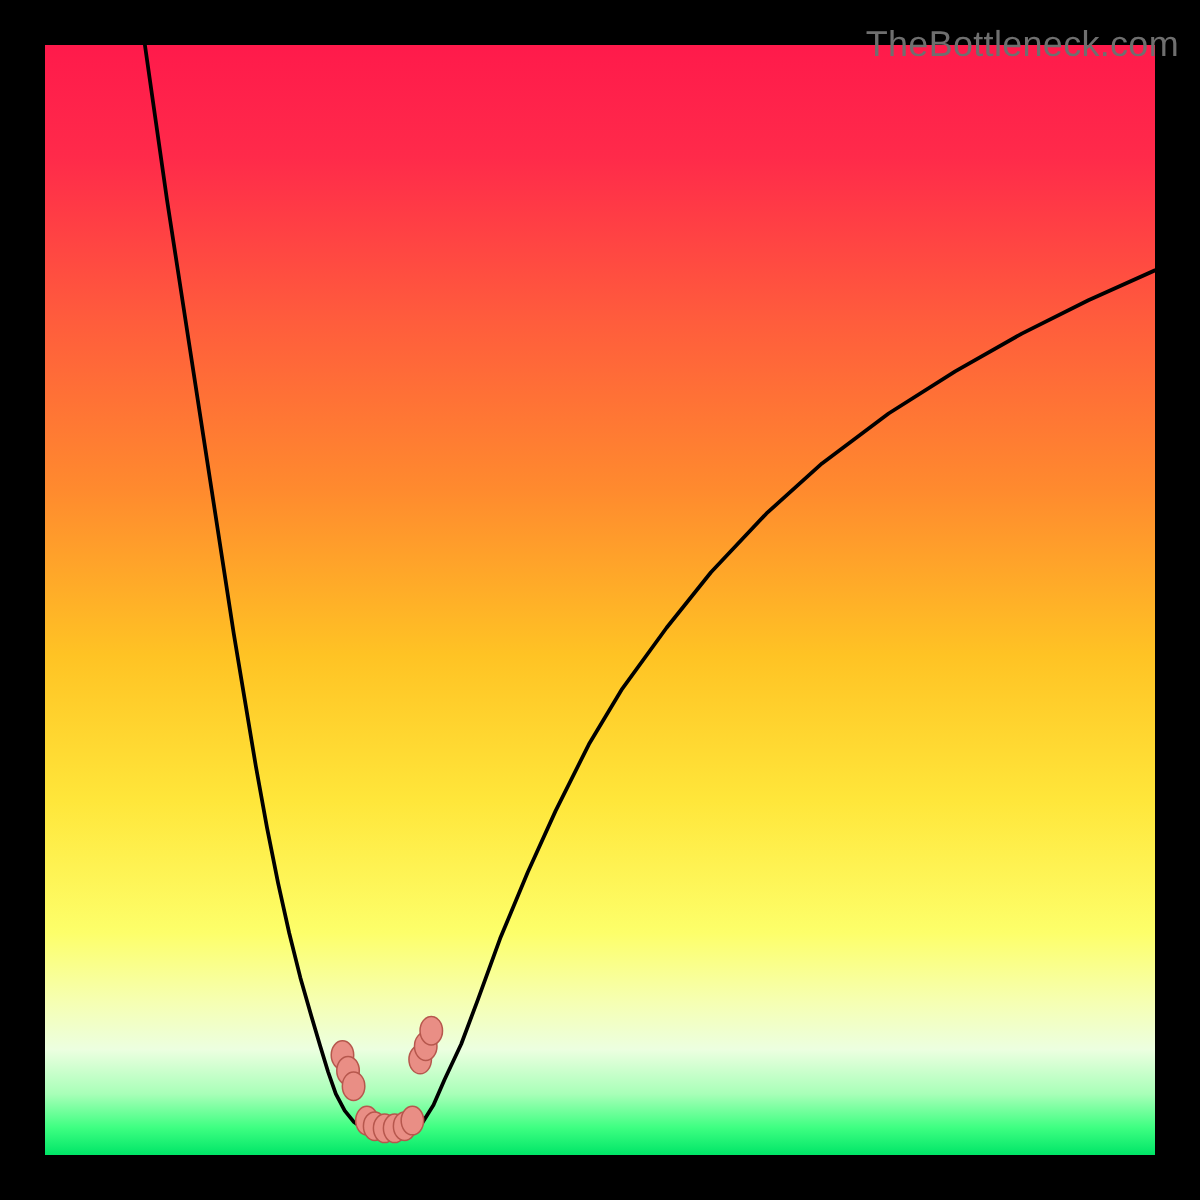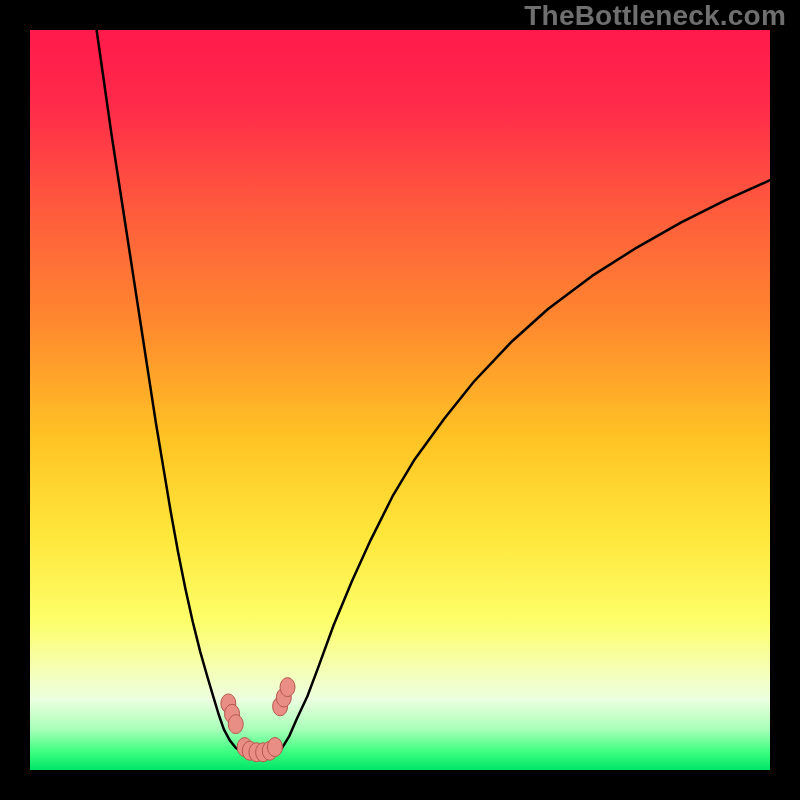--- a/index.html
+++ b/index.html
@@ -12,25 +12,25 @@
     font-family: Arial, Helvetica, sans-serif;
   }
   .frame {
     position: absolute;
     left: 0; top: 0;
     width: 800px; height: 800px;
     background: #000;
   }
   .watermark {
     position: absolute;
-    top: 0;
+    top: 16px;
     right: 14px;
     color: #6f6f6f;
-    font-size: 28px;
-    font-weight: 700;
+    font-size: 24px;
+    font-weight: 400;
     letter-spacing: 0.2px;
     z-index: 20;
   }
   .plot-area {
     position: absolute;
     left: 30px;
     top: 30px;
     width: 740px;
     height: 740px;
     overflow: hidden;

